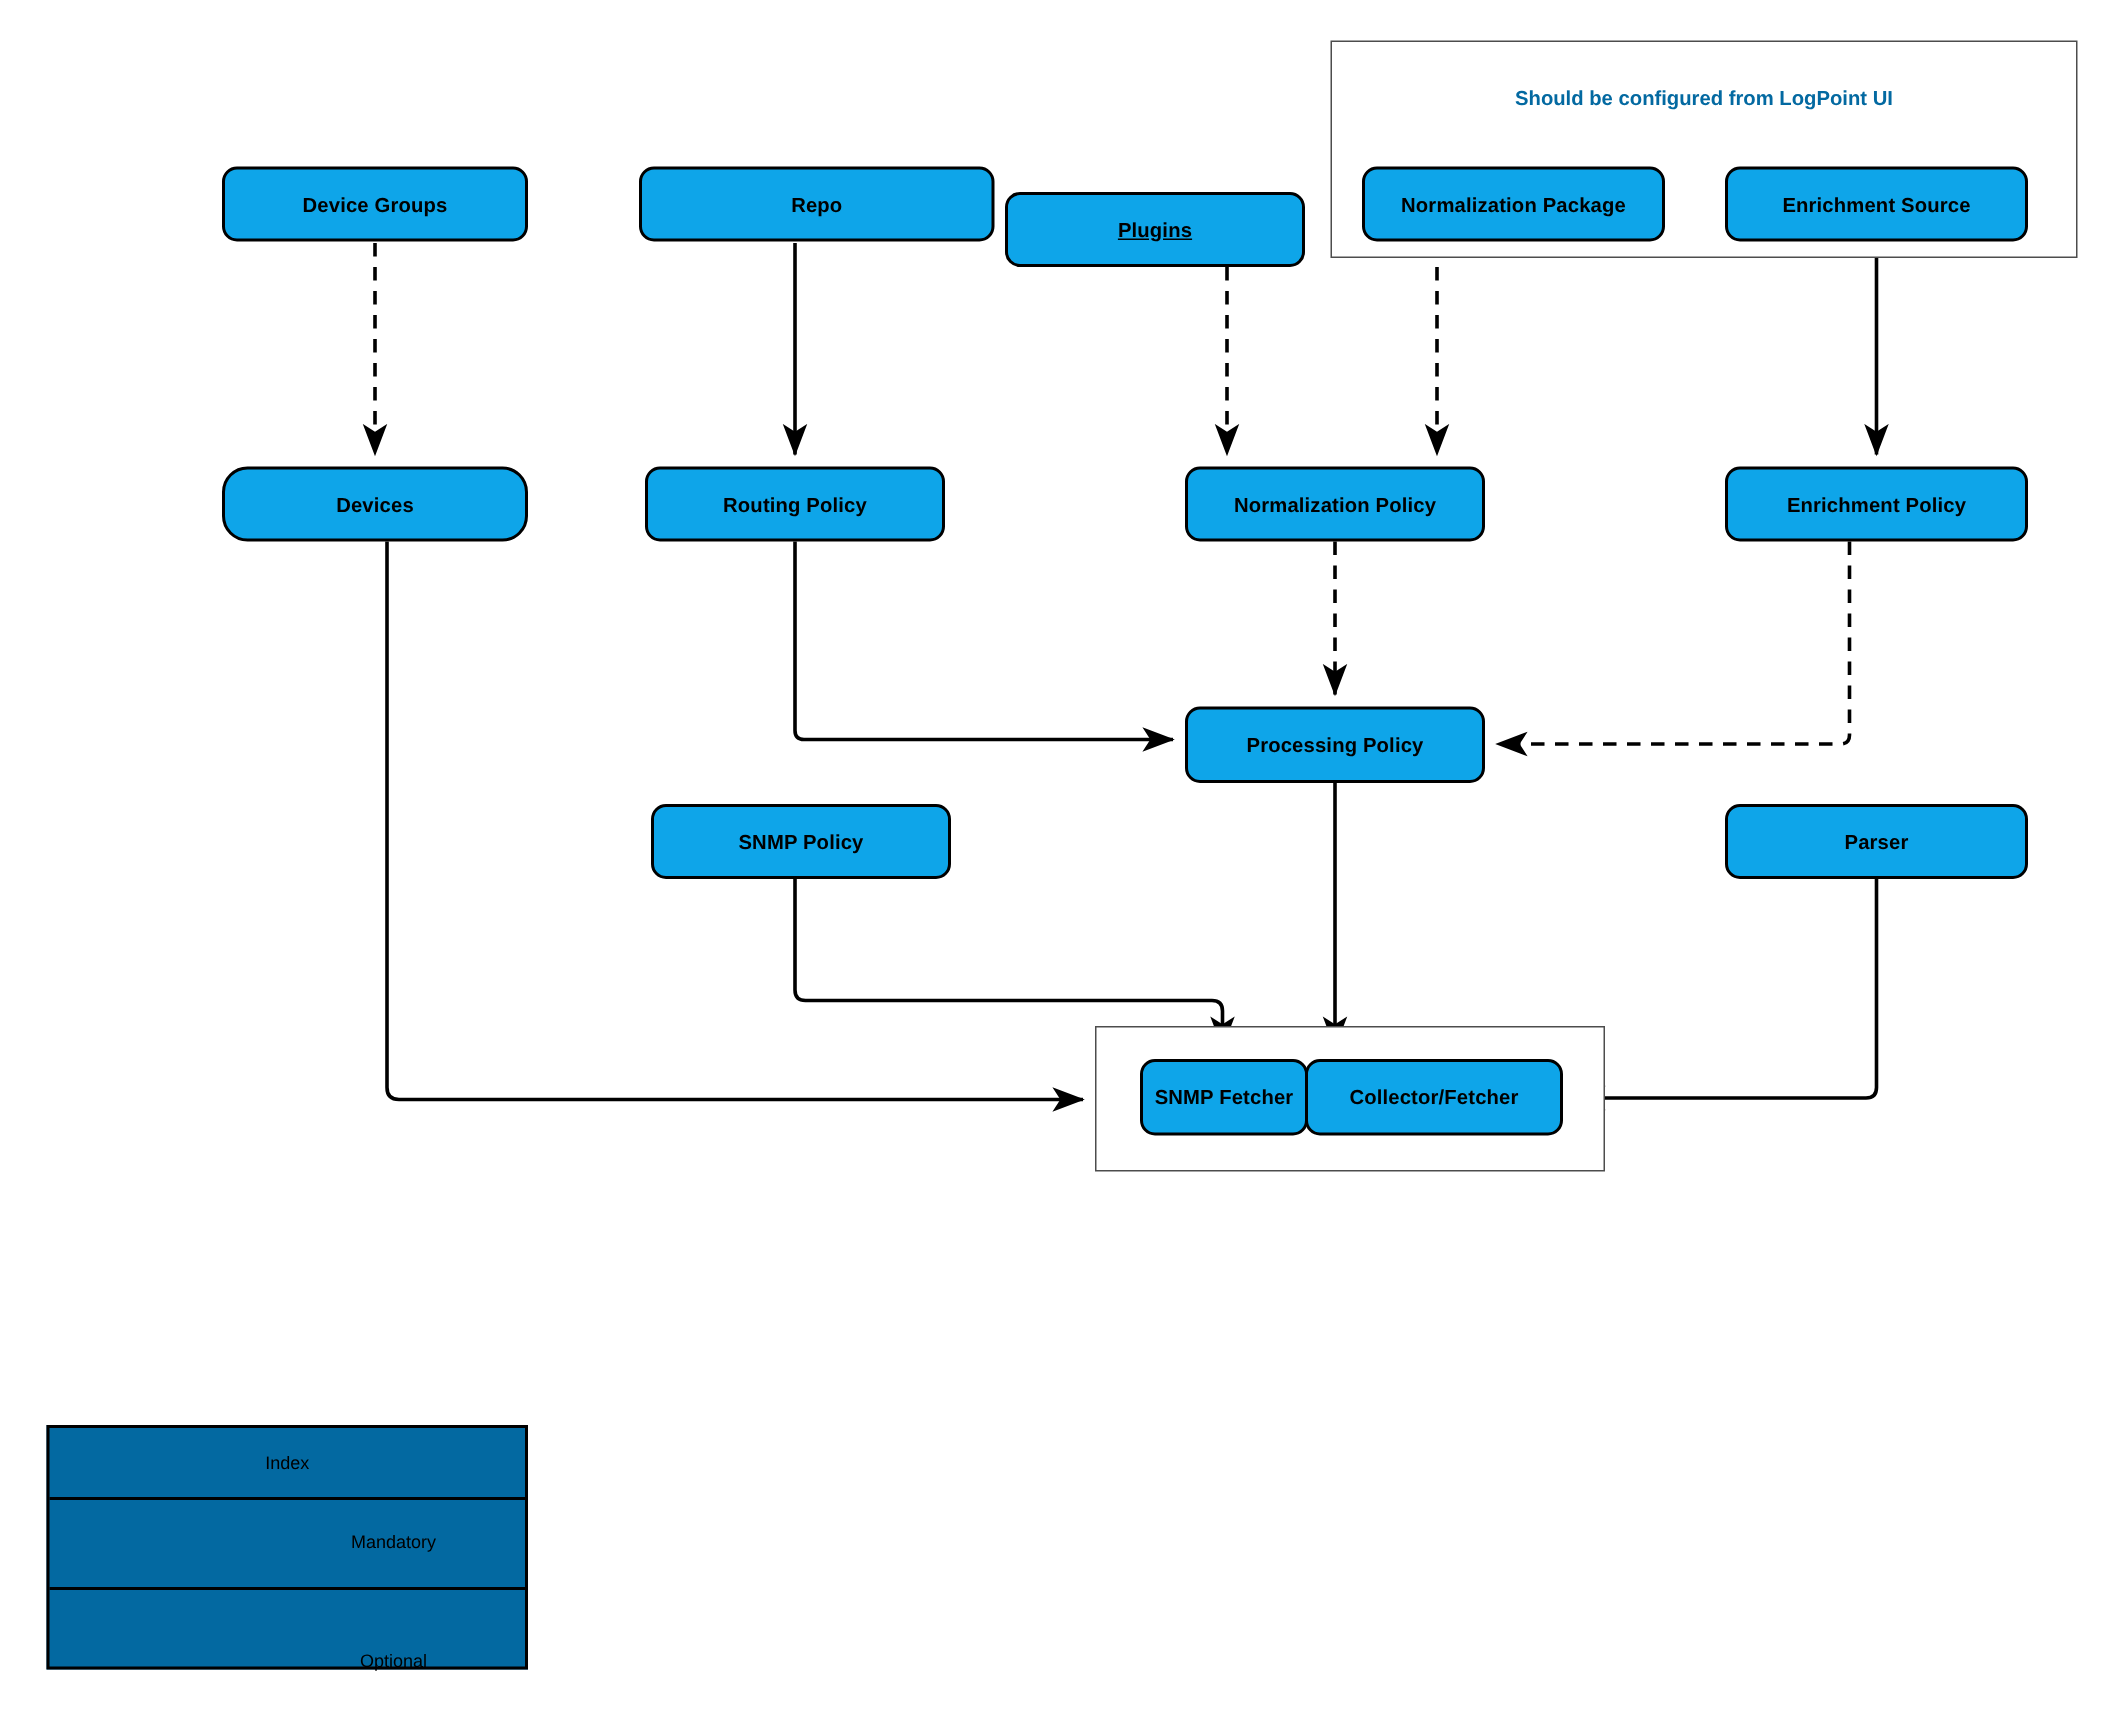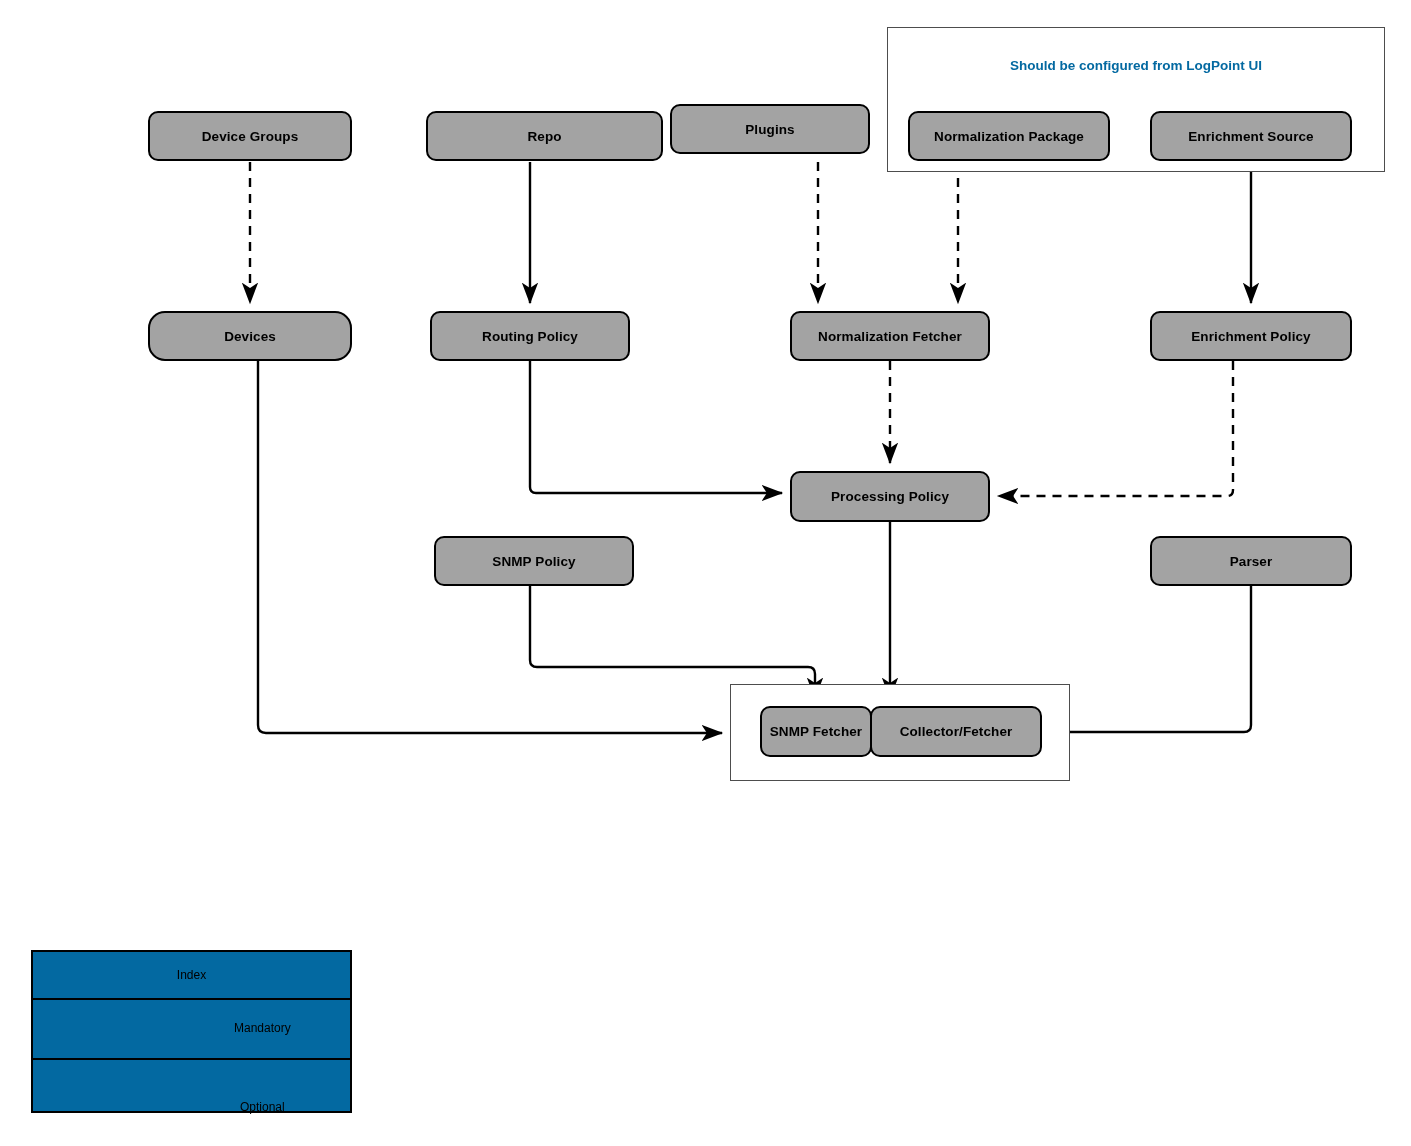--- a/index.html
+++ b/index.html
@@ -24,21 +24,21 @@
     top: 0;
     width: 1411px;
     height: 1146px;
     pointer-events: none;
   }
   .node {
     position: absolute;
     box-sizing: border-box;
     border: 2px solid #000000;
     border-radius: 10px;
-    background: #a3a3a3;
+    background: #0ea5e9;
     display: flex;
     align-items: center;
     justify-content: center;
     text-align: left;
     font-size: 13.5px;
     font-weight: bold;
     color: #000000;
     letter-spacing: 0.1px;
     z-index: 3;
   }
@@ -141,31 +141,31 @@
     <g fill="none" stroke="#000000" stroke-width="2.4">
       <path d="M67,1023 L126,1023" marker-end="url(#arrow-solid)"></path>
       <path d="M67,1069 L126,1069" stroke-dasharray="9 7" marker-end="url(#arrow-dash)"></path>
     </g>
   </svg>
 
   <div class="node" style="left:148px; top:111px; width:204px; height:50px;">Device Groups</div>
 
   <div class="node" style="left:426px; top:111px; width:237px; height:50px;">Repo</div>
 
-  <div class="node" style="left:670px; top:104px; width:200px; height:50px;">Plugins</div>
+  <div class="node" style="left:670px; top:128px; width:200px; height:50px;text-decoration:underline;">Plugins</div>
 
   <div class="node" style="left:908px; top:111px; width:202px; height:50px;">Normalization Package</div>
 
   <div class="node" style="left:1150px; top:111px; width:202px; height:50px;">Enrichment Source</div>
 
   <div class="node" style="left:148px; top:311px; width:204px; height:50px;border-radius:17px;">Devices</div>
 
   <div class="node" style="left:430px; top:311px; width:200px; height:50px;">Routing Policy</div>
 
-  <div class="node" style="left:790px; top:311px; width:200px; height:50px;">Normalization Fetcher</div>
+  <div class="node" style="left:790px; top:311px; width:200px; height:50px;">Normalization Policy</div>
 
   <div class="node" style="left:1150px; top:311px; width:202px; height:50px;">Enrichment Policy</div>
 
   <div class="node" style="left:790px; top:471px; width:200px; height:51px;">Processing Policy</div>
 
   <div class="node" style="left:434px; top:536px; width:200px; height:50px;">SNMP Policy</div>
 
   <div class="node" style="left:1150px; top:536px; width:202px; height:50px;">Parser</div>
 
   <div class="node" style="left:760px; top:706px; width:112px; height:51px;">SNMP Fetcher</div>

